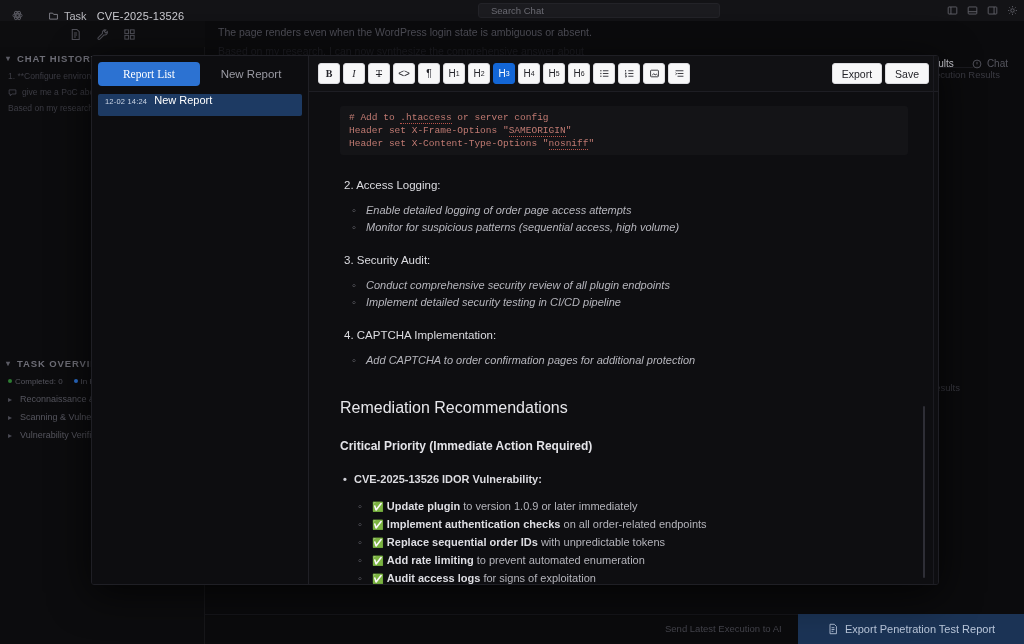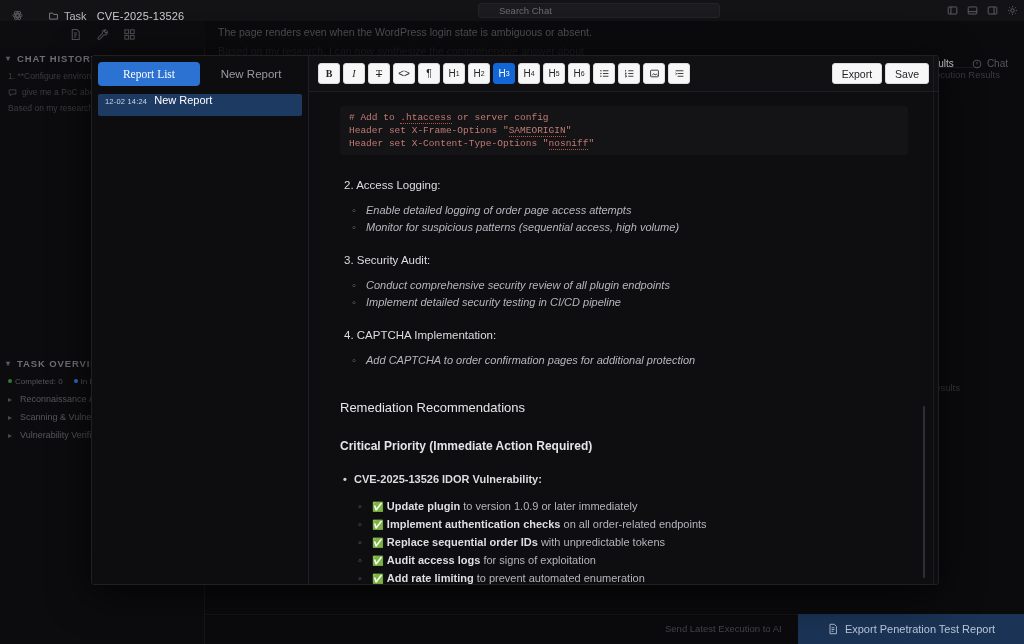--- a/index.html
+++ b/index.html
@@ -17,21 +17,21 @@
     background: #131316; display: flex; align-items: center;
     border-bottom: 6px solid #4d7c0f;
   }
   .tb-logo { width: 34px; display: flex; justify-content: center; align-items: center; color: #5a5a62; }
   .tb-taskgrp { display: flex; align-items: center; gap: 5px; margin-left: 14px; color: #b7b7bd; font-size: 11px; }
   .tb-taskgrp .ic { color: #8a8a92; display: flex; }
   .tb-cve { margin-left: 10px; color: #c9c9cf; font-size: 11px; letter-spacing: .2px; }
   .tb-search {
     position: absolute; left: 478px; top: 3px; width: 242px; height: 15px;
     background: #1b1b1f; border: 1px solid #232328; border-radius: 3px;
-    color: #6a6a72; font-size: 9.5px; display: flex; align-items: center; padding-left: 20px;
+    color: #6a6a72; font-size: 9.5px; display: flex; align-items: center; padding-left: 12px;
   }
   .tb-right { position: absolute; right: 6px; top: 0; height: 21px; display: flex; align-items: center; gap: 9px; }
   .tb-right .ic { color: #65656d; display: flex; cursor: pointer; }
 
   
   .iconstrip {
     position: absolute; left: 0; top: 21px; width: 205px; height: 26px;
     display: flex; align-items: center; justify-content: center; gap: 14px;
     background: #0d0d0f;
   }
@@ -134,21 +134,21 @@
     background: #141417; border-radius: 3px; padding: 5px 9px; margin-bottom: 22px;
     font-family: "Liberation Mono", monospace; font-size: 9.5px; line-height: 13px; color: #c07a72;
   }
   .code .u { border-bottom: 1px dotted #b9534a; }
   .h-num { font-size: 11.5px; color: #dcdce1; margin: 0 0 8px 4px; }
   .sublist { margin: 0 0 16px 26px; font-style: italic; }
   .sublist li { list-style: none; position: relative; color: #b6b6bd; font-size: 11px; line-height: 17px; }
   .sublist li:before {
     content: "\25E6"; position: absolute; left: -14px; top: 0; color: #77777f; font-size: 11px;
   }
-  .sect-h { font-size: 13px; color: #e6e6ea; margin: 30px 0 22px 0; }
+  .sect-h { font-size: 16px; color: #e6e6ea; margin: 30px 0 22px 0; }
   .sub-h { font-size: 12px; color: #e3e3e8; font-weight: bold; margin: 0 0 16px 0; }
   .bullet-top { margin-left: 14px; margin-bottom: 10px; color: #dcdce1; font-size: 11px; font-weight: bold; position: relative; }
   .bullet-top:before { content: "\2022"; position: absolute; left: -11px; color: #cfcfd6; }
   .chk-list { margin-left: 32px; }
   .chk-list li { list-style: none; position: relative; color: #b4b4bb; font-size: 11px; line-height: 16.5px; margin-bottom: 0.5px; }
   .chk-list li:before { content: "\25E6"; position: absolute; left: -14px; color: #6f6f77; }
   .chk { color: #46c053; font-size: 9.5px; margin-right: 3px; }
   .chk-list b { color: #dedee3; }
   .mscroll { position: absolute; right: 13px; top: 350px; width: 2px; height: 172px; background: #2e2e36; border-radius: 1px; }
   .mvrule { position: absolute; right: 4px; top: 0; bottom: 0; width: 1px; background: #1b1b21; }
@@ -403,22 +403,22 @@
         </ul>
 
         <div class="sect-h">Remediation Recommendations</div>
         <div class="sub-h">Critical Priority (Immediate Action Required)</div>
         <div class="bullet-top">CVE-2025-13526 IDOR Vulnerability:</div>
 
         <ul class="chk-list">
           <li><span class="chk">✅</span><b>Update plugin</b><span> to version 1.0.9 or later immediately</span></li>
           <li><span class="chk">✅</span><b>Implement authentication checks</b><span> on all order-related endpoints</span></li>
           <li><span class="chk">✅</span><b>Replace sequential order IDs</b><span> with unpredictable tokens</span></li>
+          <li><span class="chk">✅</span><b>Add rate limiting</b><span> to prevent automated enumeration</span></li>
           <li><span class="chk">✅</span><b>Audit access logs</b><span> for signs of exploitation</span></li>
-          <li><span class="chk">✅</span><b>Add rate limiting</b><span> to prevent automated enumeration</span></li>
 
         </ul>
       </div>
 
       <div class="mvrule"></div>
       <div class="mscroll"></div>
     </div>
   </div>
 </div>
 

